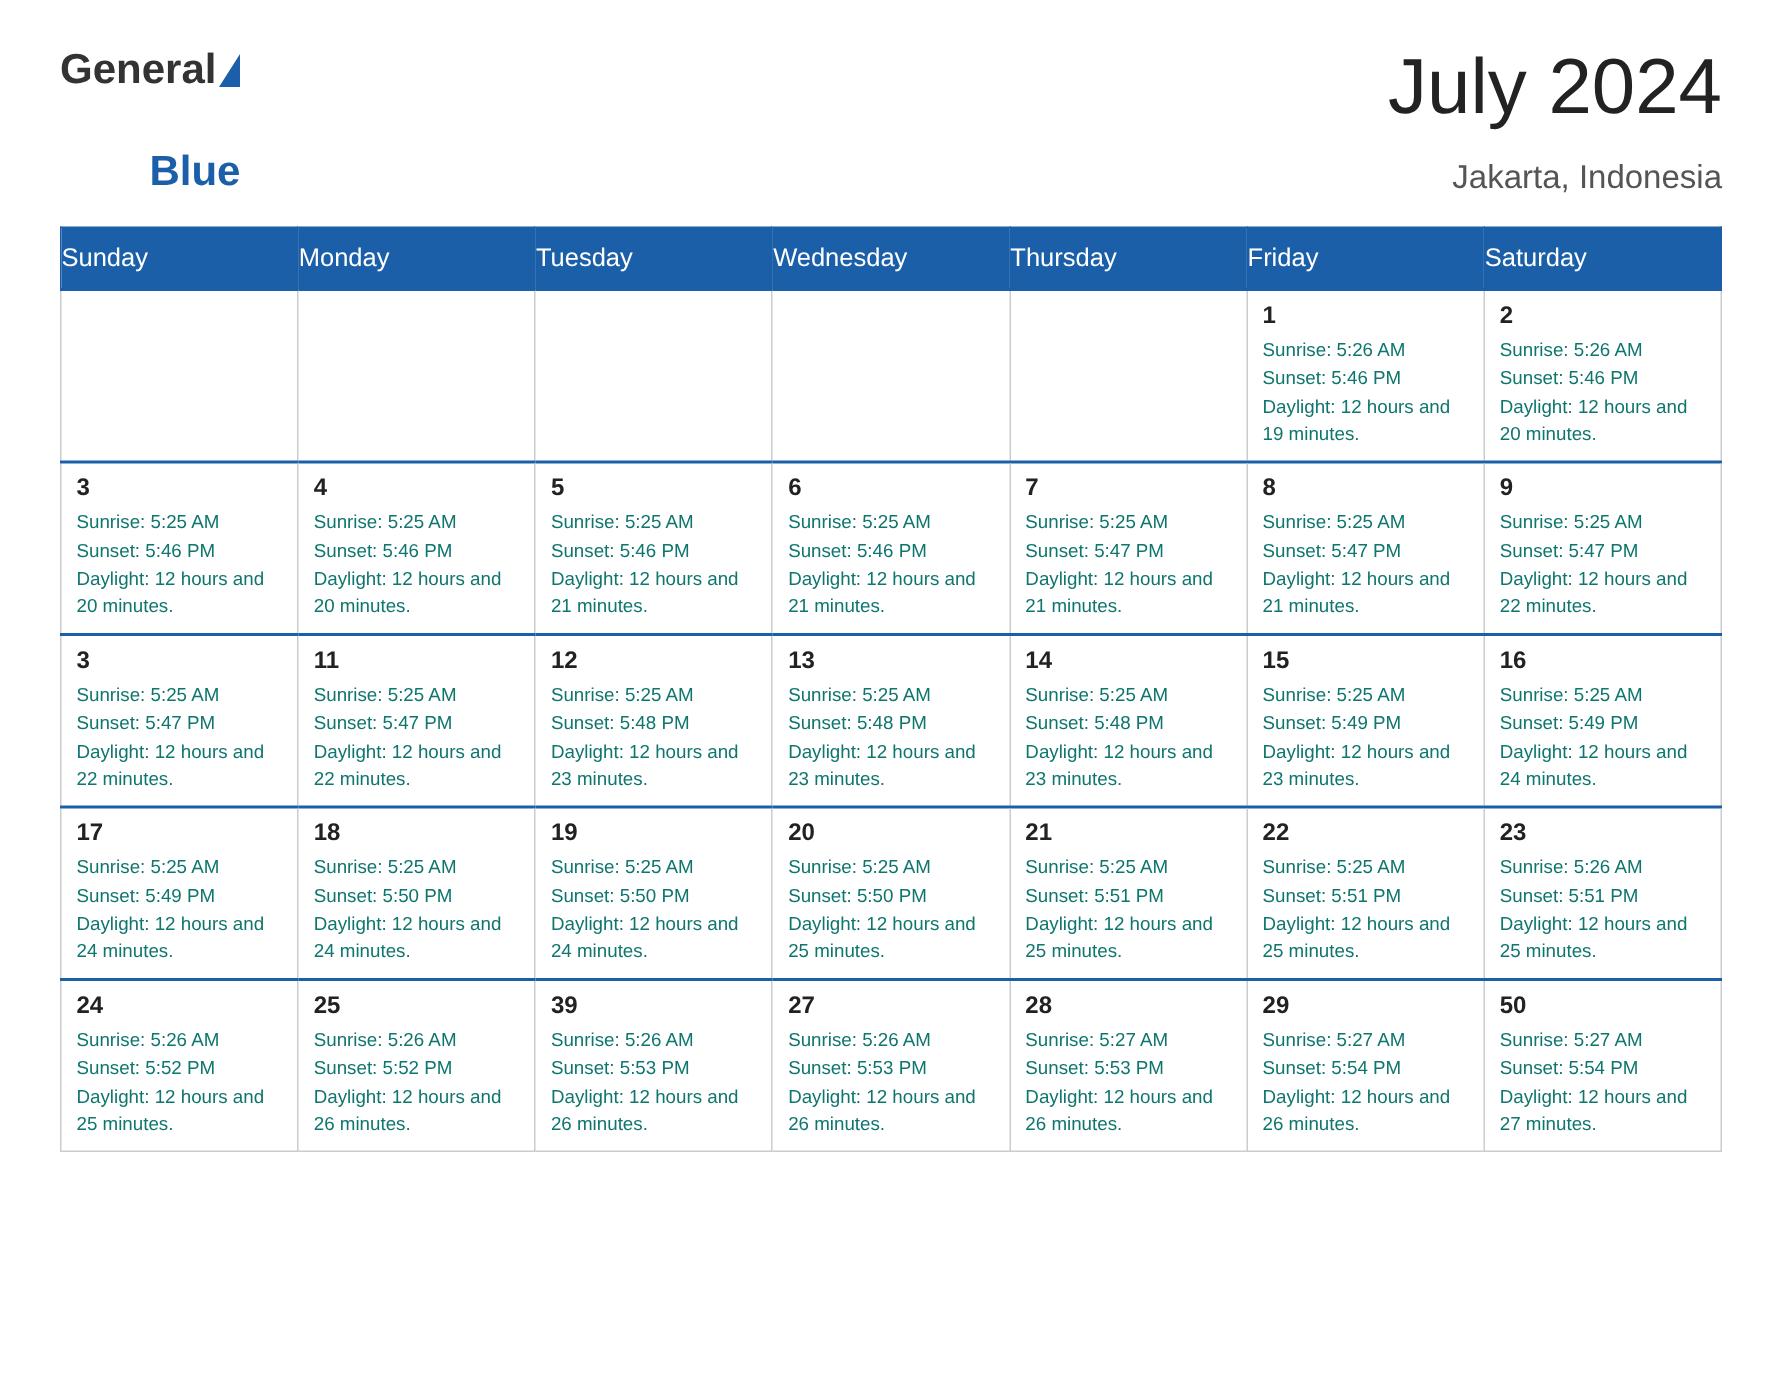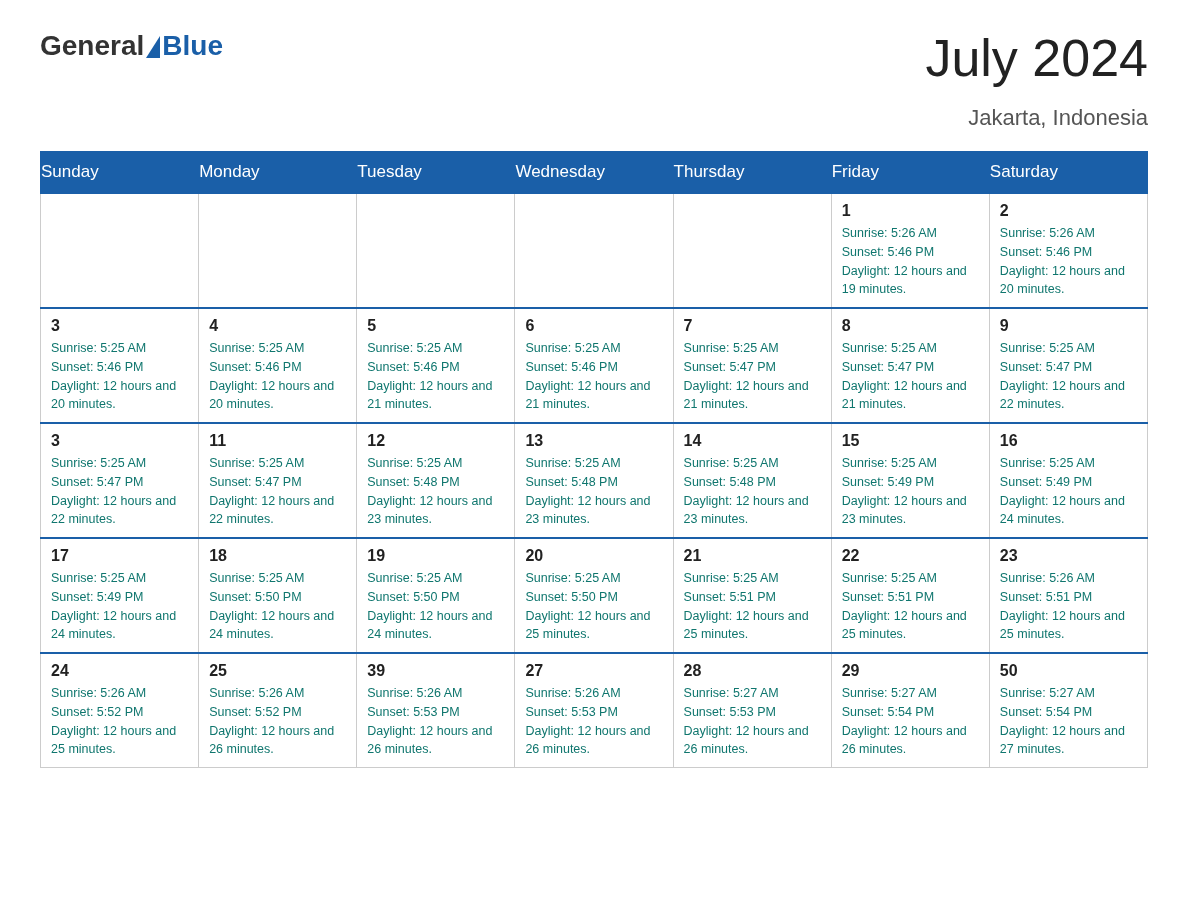--- a/index.html
+++ b/index.html
@@ -11,21 +11,22 @@
       min-height: 918px;
     }
     .header {
       display: flex;
       justify-content: space-between;
       align-items: flex-start;
       margin-bottom: 20px;
     }
     .logo {
       display: flex;
-      align-items: flex-start;
+      flex-direction: column;
+      align-items: flex-end;
     }
     .logo-top {
       display: flex;
       align-items: center;
     }
     .logo-general {
       font-size: 28px;
       font-weight: bold;
       color: #333;
     }
@@ -36,20 +37,21 @@
       border-right: 0px solid transparent;
       border-bottom: 22px solid #1a5fa8;
       margin-left: 2px;
       margin-top: 2px;
     }
     .logo-blue {
       font-size: 28px;
       font-weight: bold;
       color: #1a5fa8;
       margin-left: 2px;
+      margin-top: 36px;
     }
     .title-section {
       text-align: right;
     }
     .month-year {
       font-size: 52px;
       font-weight: normal;
       color: #222;
       line-height: 1.1;
     }

